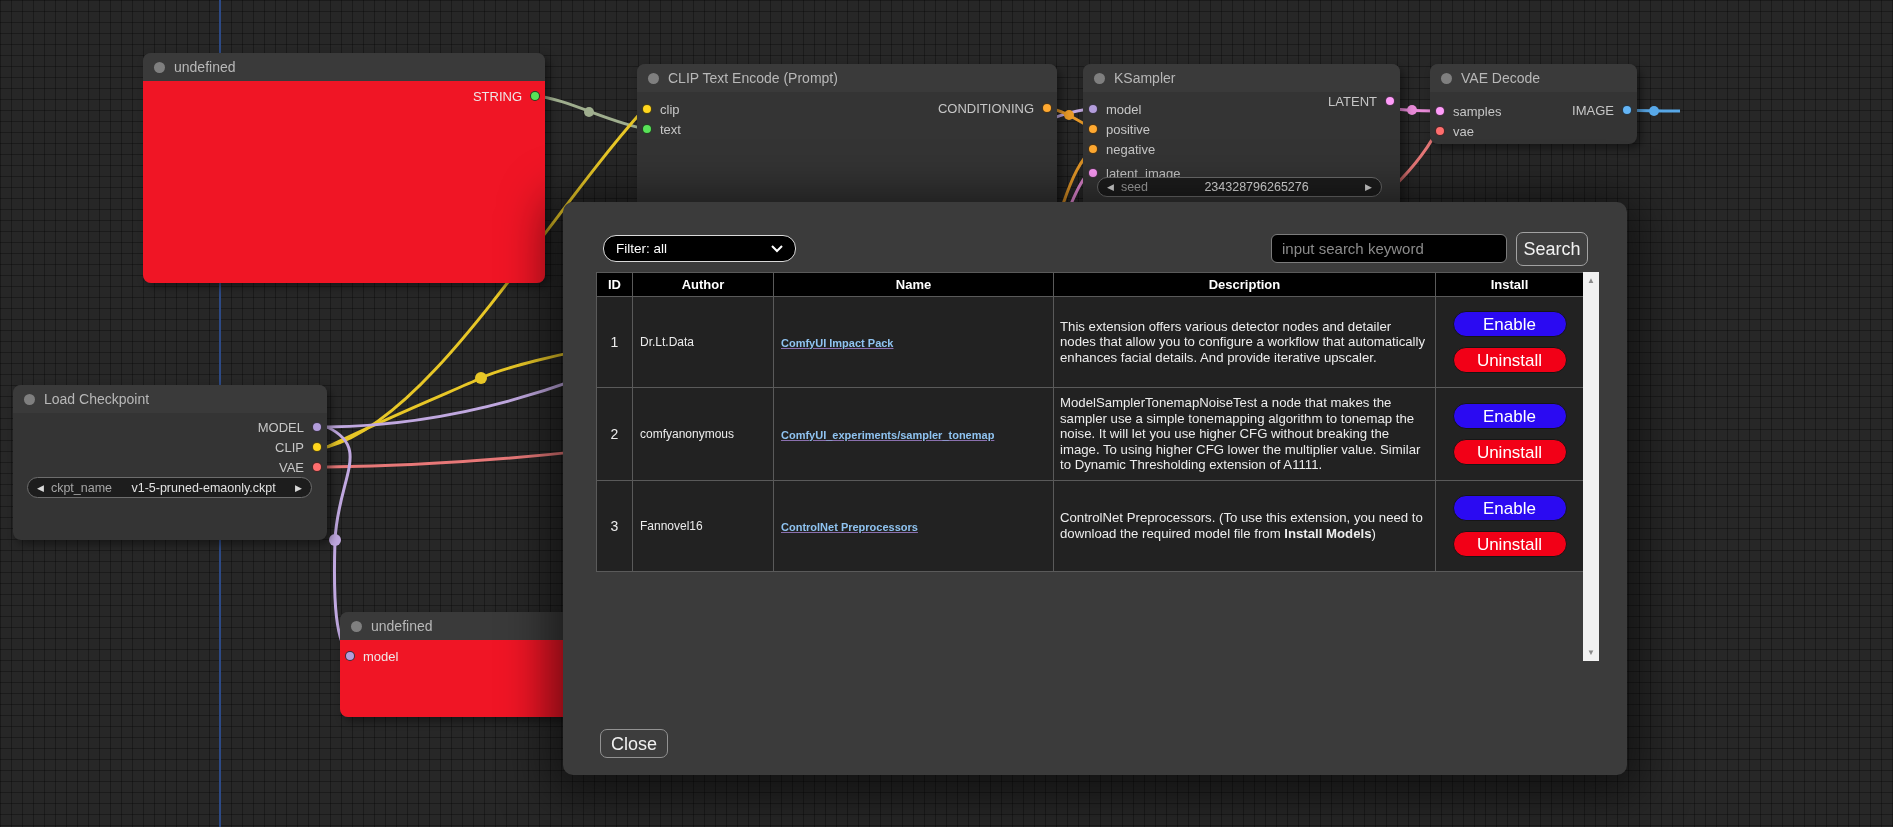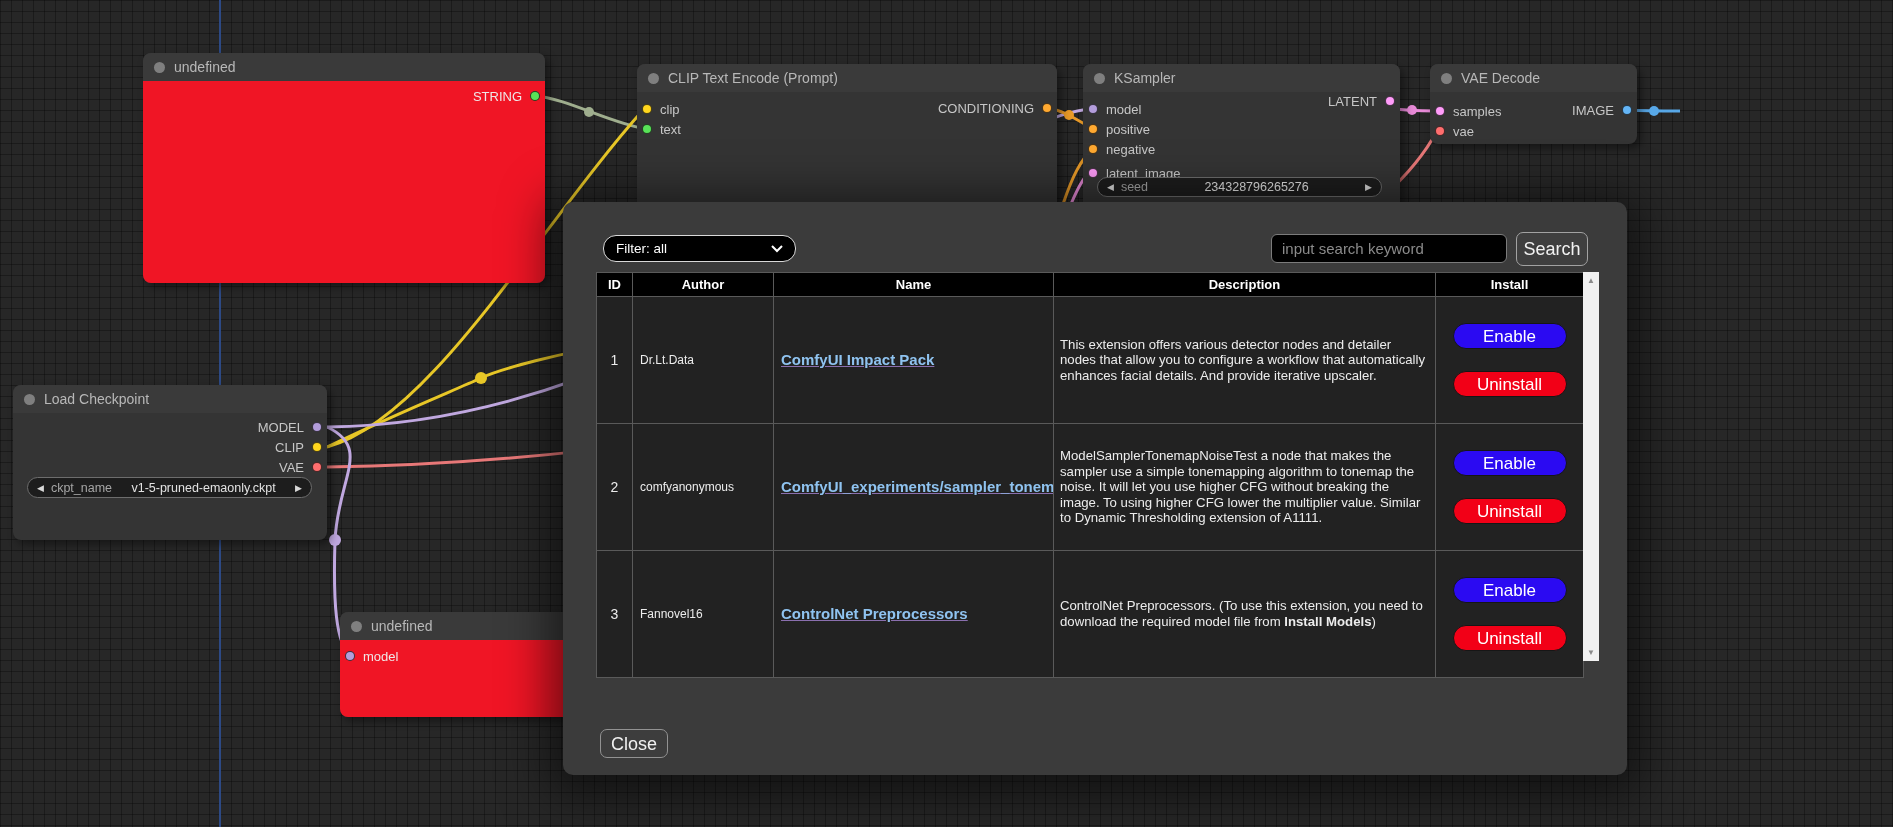--- a/index.html
+++ b/index.html
@@ -85,27 +85,27 @@
     border:1px solid #5a5a5a;background:var(--row-bg,#222);
     color:#ececec;vertical-align:middle;overflow:hidden;
   }
   table.ext tbody tr:nth-child(1){height:77px;}
   table.ext tbody tr:nth-child(2){height:93px;}
   table.ext tbody tr:nth-child(3){height:71px;}
   .td-id{text-align:center;font-size:14px;}
   .td-author{padding:0 7px;font-size:12px;}
   .td-name{padding:0 7px;}
   .td-name a{
-    color:var(--link-text,#8fc3f0);font-weight:bold;font-size:15px;
+    color:var(--link-text,#8fc3f0);font-weight:bold;font-size:11px;
     text-decoration:underline;text-decoration-color:#8a6fae;
   }
   .td-desc{padding:2px 6px;font-size:13.2px;line-height:15.6px;color:#e6e6e6;}
   .td-install{text-align:center;padding:4px 0;}
   .td-install button{
-    display:block;margin:22px auto;width:114px;height:26px;border-radius:13px;
+    display:block;margin:10px auto;width:114px;height:26px;border-radius:13px;
     border:1px solid #161616;color:#fff;font-size:17px;line-height:23px;
     padding:0;cursor:pointer;font-family:inherit;
   }
   .btn-enable{background:var(--enable-button-bg,#2b0af2);}
   .btn-uninstall{background:var(--uninstall-button-bg,#f20017);}
   .vscroll{
     position:absolute;left:1020px;top:70px;width:16px;height:389px;
     background:#f1f1f1;display:flex;flex-direction:column;
     justify-content:space-between;align-items:center;cursor:default;
   }

